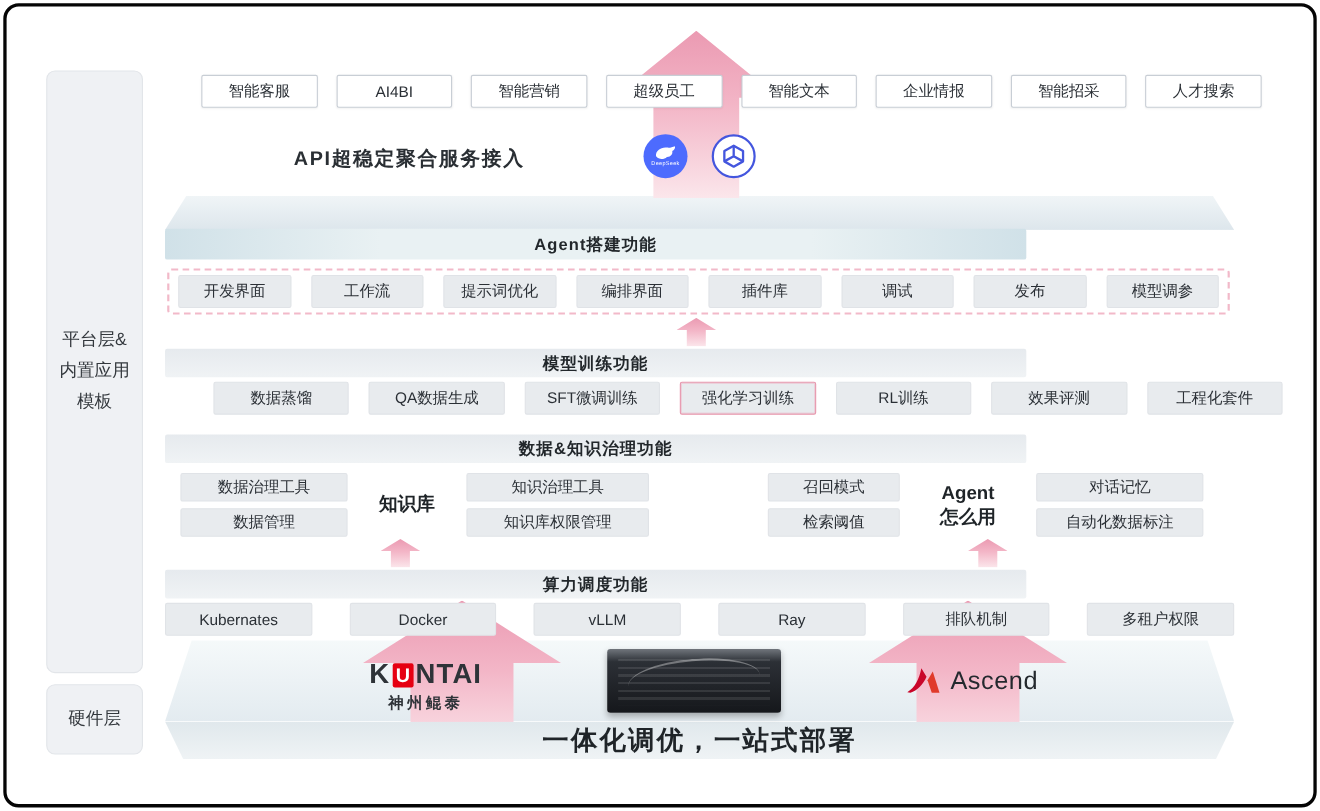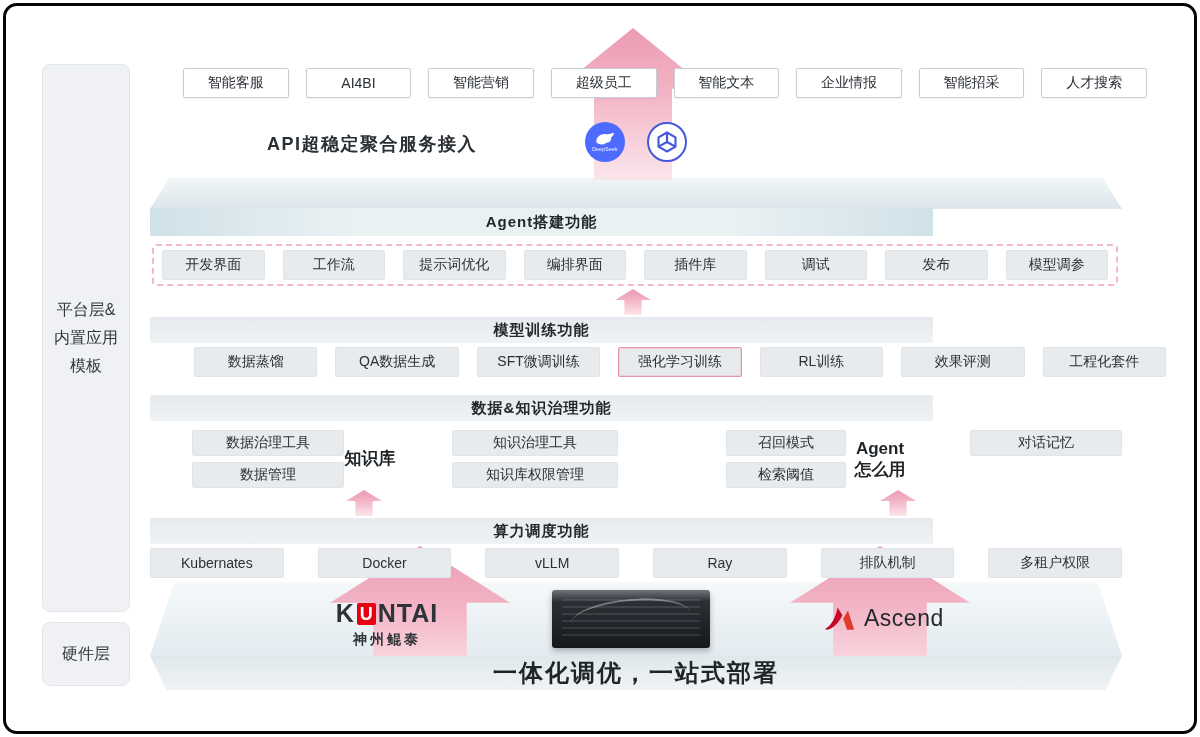--- a/index.html
+++ b/index.html
@@ -109,21 +109,21 @@
     position:absolute; left:152px; top:244px; width:966px; height:42px; z-index:3;
     border:2px dashed #f2b9c9; border-radius:4px;
     display:flex; align-items:center; gap:18px; padding:0 8px; box-sizing:border-box;
   }
 
   
   .gov { position:absolute; top:430px; display:flex; gap:12px; z-index:3; }
   .gov-left { left:164px; }
   .gov-right { left:698px; }
   .col { display:flex; flex-direction:column; gap:6px; }
-  .col .gbox { width:100%; box-sizing:border-box;margin-left:28px; }
+  .col .gbox { width:100%; box-sizing:border-box; }
   .gov-label {
     display:flex; align-items:center; justify-content:center;
     font-weight:bold; font-size:17px; color:#1f2428; text-align:center;
     white-space:pre-line; line-height:1.25; padding:0 4px;
   }
 
   
   .kuntai { position:absolute; left:312px; top:599px; width:150px; z-index:3; text-align:center; }
   .kuntai .brand { display:flex; align-items:center; justify-content:center; }
   .kuntai .kt { font-size:25px; font-weight:bold; color:#2e3338; letter-spacing:1px; }
@@ -238,20 +238,21 @@
 
   <div class="gov gov-right">
     <div class="col" style="width:120px;">
         <div class="gbox sm">召回模式</div>
         <div class="gbox sm">检索阈值</div>
       </div>
     <div class="gov-label" style="width:92px; height:58px;">Agent
 怎么用</div>
     <div class="col" style="width:152px;">
         <div class="gbox sm">对话记忆</div>
+        <div class="gbox sm">自动化数据标注</div>
       </div>
   </div>
 
   <div class="bar bar-compute">算力调度功能</div>
   <div class="row" style="left:150px; top:548px; width:972px; gap:34px;">
       <div class="gbox">Kubernates</div>
       <div class="gbox">Docker</div>
       <div class="gbox">vLLM</div>
       <div class="gbox">Ray</div>
       <div class="gbox">排队机制</div>

